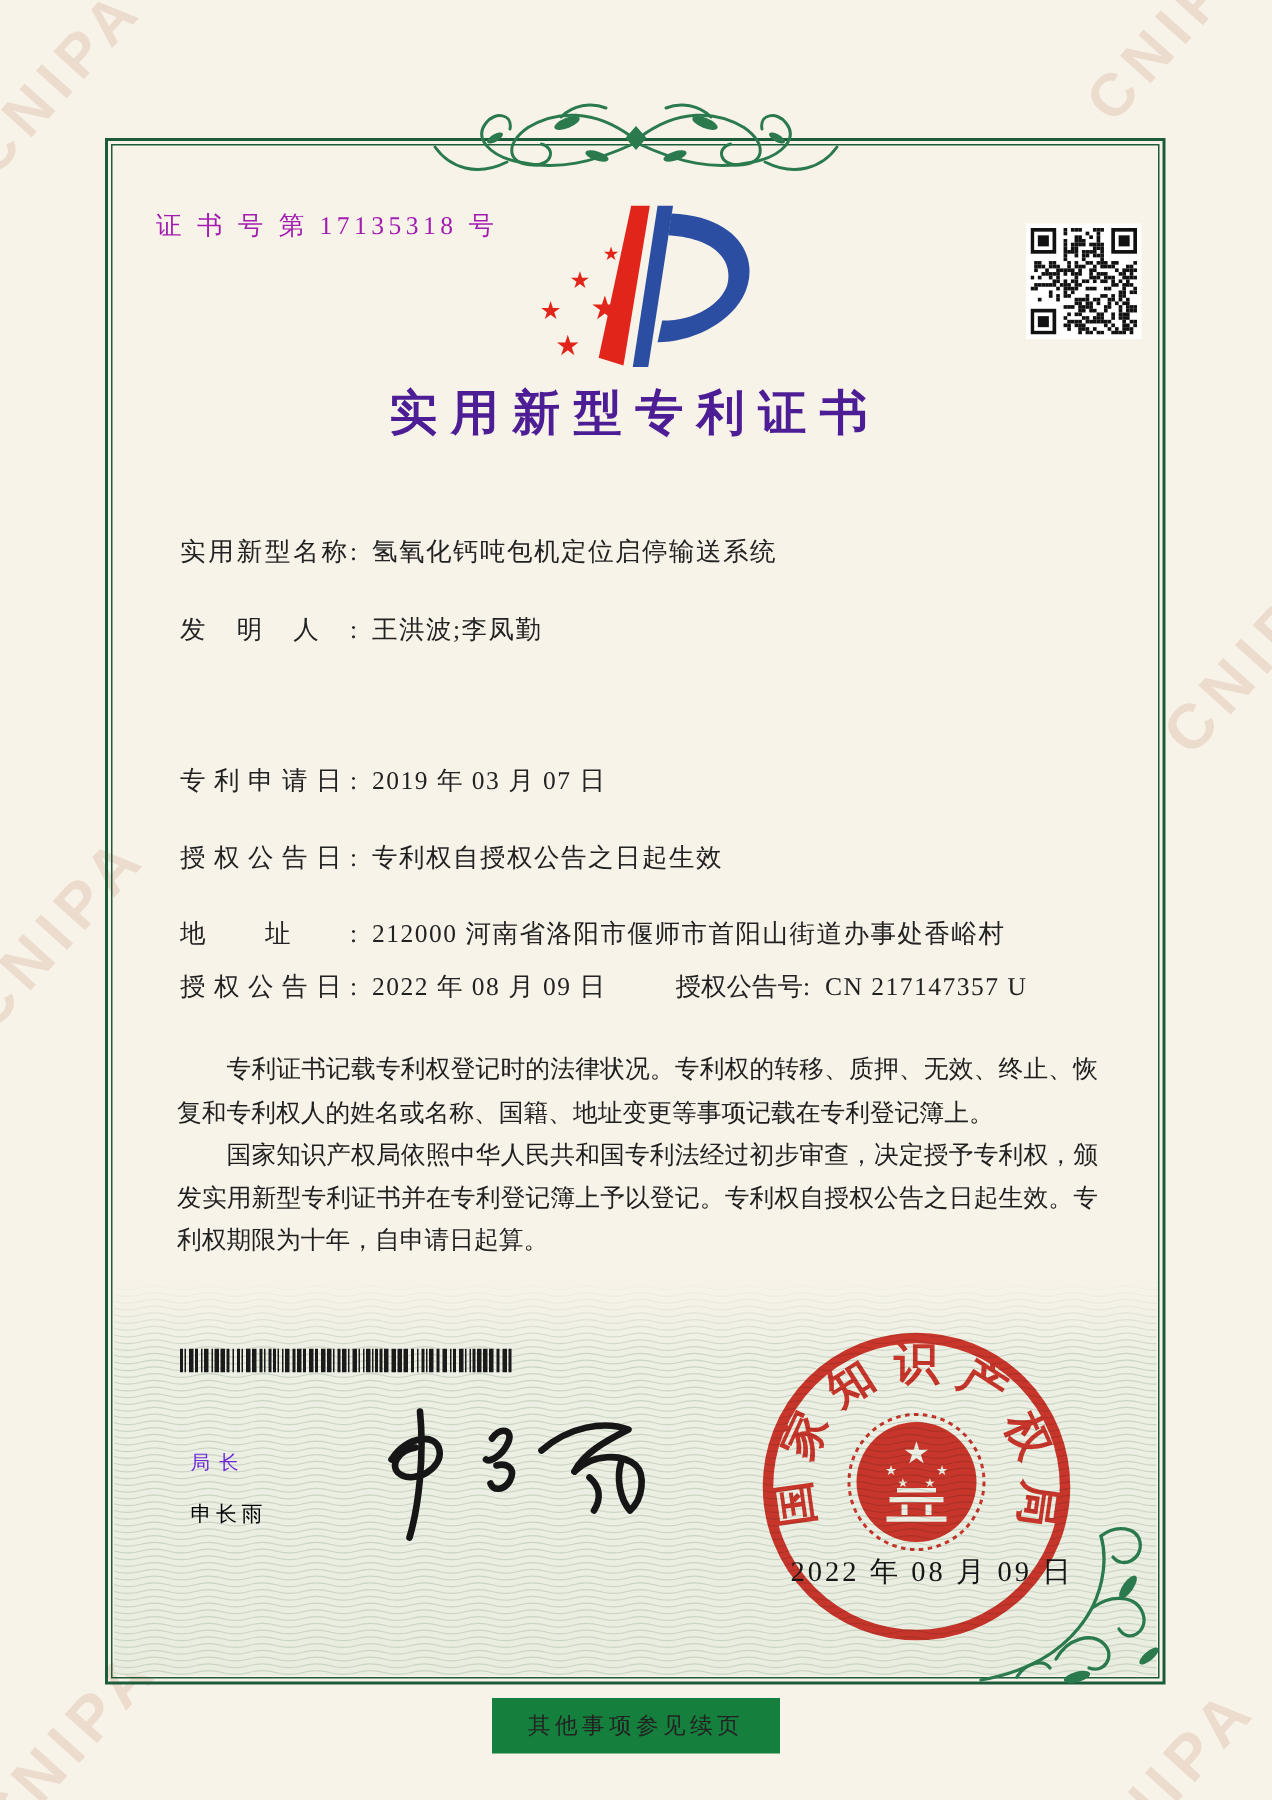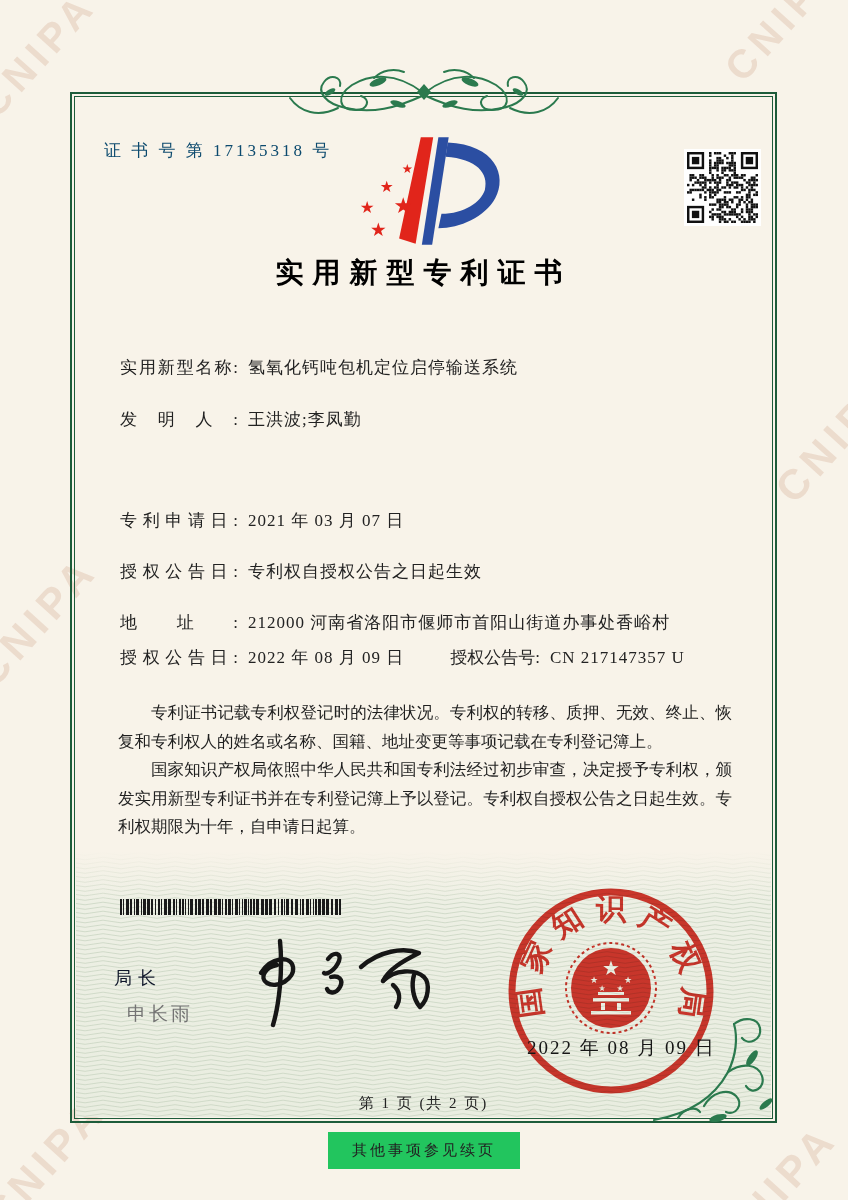--- a/index.html
+++ b/index.html
@@ -28,62 +28,62 @@
                 background:linear-gradient(180deg,#eef0e5 0%,#e9ede0 100%); overflow:hidden; }
   .waves-zone svg { position:absolute; inset:0; }
   .waves-fade { position:absolute; left:0; right:0; top:0; height:52px;
                 background:linear-gradient(180deg,#f8f3e9 0%,rgba(248,243,233,0) 100%); }
 
   .ornament { position:absolute; pointer-events:none; }
   .ornament.top { left:274px; top:62px; }
   .ornament.corner { left:648px; top:1014px; z-index:6; }
 
   .cert-no { position:absolute; left:104px; top:139px; font-size:17px;
-             letter-spacing:3px; color:#0c4a6e; }
+             letter-spacing:3px; color:#a21caf; }
 
   .logo { position:absolute; left:338px; top:130px; }
   .qr   { position:absolute; left:684px; top:149px; background:#fff; padding:3px; }
 
   .title { position:absolute; left:70px; top:254px; width:707px; text-align:center;
-           font-size:28px; font-weight:700; letter-spacing:9px; color:#000000; }
+           font-size:32px; font-weight:700; letter-spacing:9px; color:#4c1d95; }
 
   .field-row { position:absolute; left:120px; width:620px; font-size:17px;
                color:#222; white-space:nowrap; }
   .f-label { display:inline-block; width:118px; text-align:justify;
              text-align-last:justify; vertical-align:top; }
   .f-value { margin-left:10px; letter-spacing:1px; }
   .f-value2 { margin-left:10px; letter-spacing:1px; }
   .f-label2 { display:inline-block; margin-left:46px; }
   .r0{top:356px} .r1{top:408px} .r2{top:459px} .r3{top:509px}
   .r4{top:560px} .r5{top:611px} .r6{top:646px}
 
   .body-text { position:absolute; left:118px; top:699px; width:614px;
                font-size:16.5px; line-height:28.5px; color:#1f1f1f;
                text-align:justify; }
   .body-text p { text-indent:2em; }
 
   .barcode { position:absolute; left:120px; top:899px; z-index:2; }
 
-  .director-title { position:absolute; left:114px; top:966px; font-size:18px;
-                    letter-spacing:6px; color:#0f172a; z-index:2; }
-  .director-name  { position:absolute; left:127px; top:1001px; font-size:19px;
-                    letter-spacing:3px; color:#737373; z-index:2; }
+  .director-title { position:absolute; left:127px; top:966px; font-size:13px;
+                    letter-spacing:6px; color:#6d28d9; z-index:2; }
+  .director-name  { position:absolute; left:127px; top:1001px; font-size:14px;
+                    letter-spacing:3px; color:#000000; z-index:2; }
   .signature { position:absolute; left:233px; top:931px; z-index:3; }
 
   .seal { position:absolute; left:506px; top:886px; z-index:3;
           mix-blend-mode:multiply; opacity:.92; }
   .seal-date { position:absolute; left:527px; top:1035px; font-size:19px;
                letter-spacing:2px; color:#161616; z-index:4; white-space:nowrap; }
 
   .page-num { position:absolute; left:70px; top:1094px; width:707px;
               text-align:center; font-size:15px; letter-spacing:2px;
               color:#222; z-index:2; }
 
   .note-box { position:absolute; left:50%; top:1132px; transform:translateX(-50%);
-              background:#22c55e; padding:9px 24px; font-size:15px;
+              background:#15803d; padding:9px 24px; font-size:15px;
               letter-spacing:3px; color:#222; z-index:2; }
 </style>
 </head>
 <body>
 
 <div class="page">
 
   <div class="wm wm1">CNIPA</div>
   <div class="wm wm2">CNIPA</div>
   <div class="wm wm3">CNIPA</div>
@@ -512,21 +512,21 @@
 
   <div class="title">实用新型专利证书</div>
 
   <div class="field-row r1">
     <span class="f-label">发明人:</span><span class="f-value">王洪波;李凤勤</span>
   </div>
   <div class="field-row r0">
     <span class="f-label">实用新型名称:</span><span class="f-value">氢氧化钙吨包机定位启停输送系统</span>
   </div>
   <div class="field-row r3">
-    <span class="f-label">专利申请日:</span><span class="f-value">2021 年 03 月 07 日</span>
+    <span class="f-label">专利申请日:</span><span class="f-value">2019 年 03 月 07 日</span>
   </div>
   <div class="field-row r4">
     <span class="f-label">授权公告日:</span><span class="f-value">专利权自授权公告之日起生效</span>
   </div>
   <div class="field-row r5">
     <span class="f-label">地址:</span><span class="f-value">212000 河南省洛阳市偃师市首阳山街道办事处香峪村</span>
   </div>
   <div class="field-row r6">
     <span class="f-label">授权公告日:</span><span class="f-value">2022 年 08 月 09 日</span><span class="f-label2">授权公告号:</span><span class="f-value2">CN 217147357 U</span>
   </div>
@@ -639,16 +639,15 @@
         <rect x="92" y="106" width="26" height="3"></rect>
         <rect x="87" y="112" width="36" height="3.5"></rect>
         <rect x="95" y="117" width="4" height="7"></rect>
         <rect x="111" y="117" width="4" height="7"></rect>
         <rect x="85" y="125" width="40" height="3.5"></rect>
       </g>
     </g>
   </svg>
   <div class="seal-date">2022 年 08 月 09 日</div>
 
-  <div class="page-num">第 1 页 (共 2 页)</div>
   <div class="note-box">其他事项参见续页</div>
 
 </div>
 
 </body></html>

